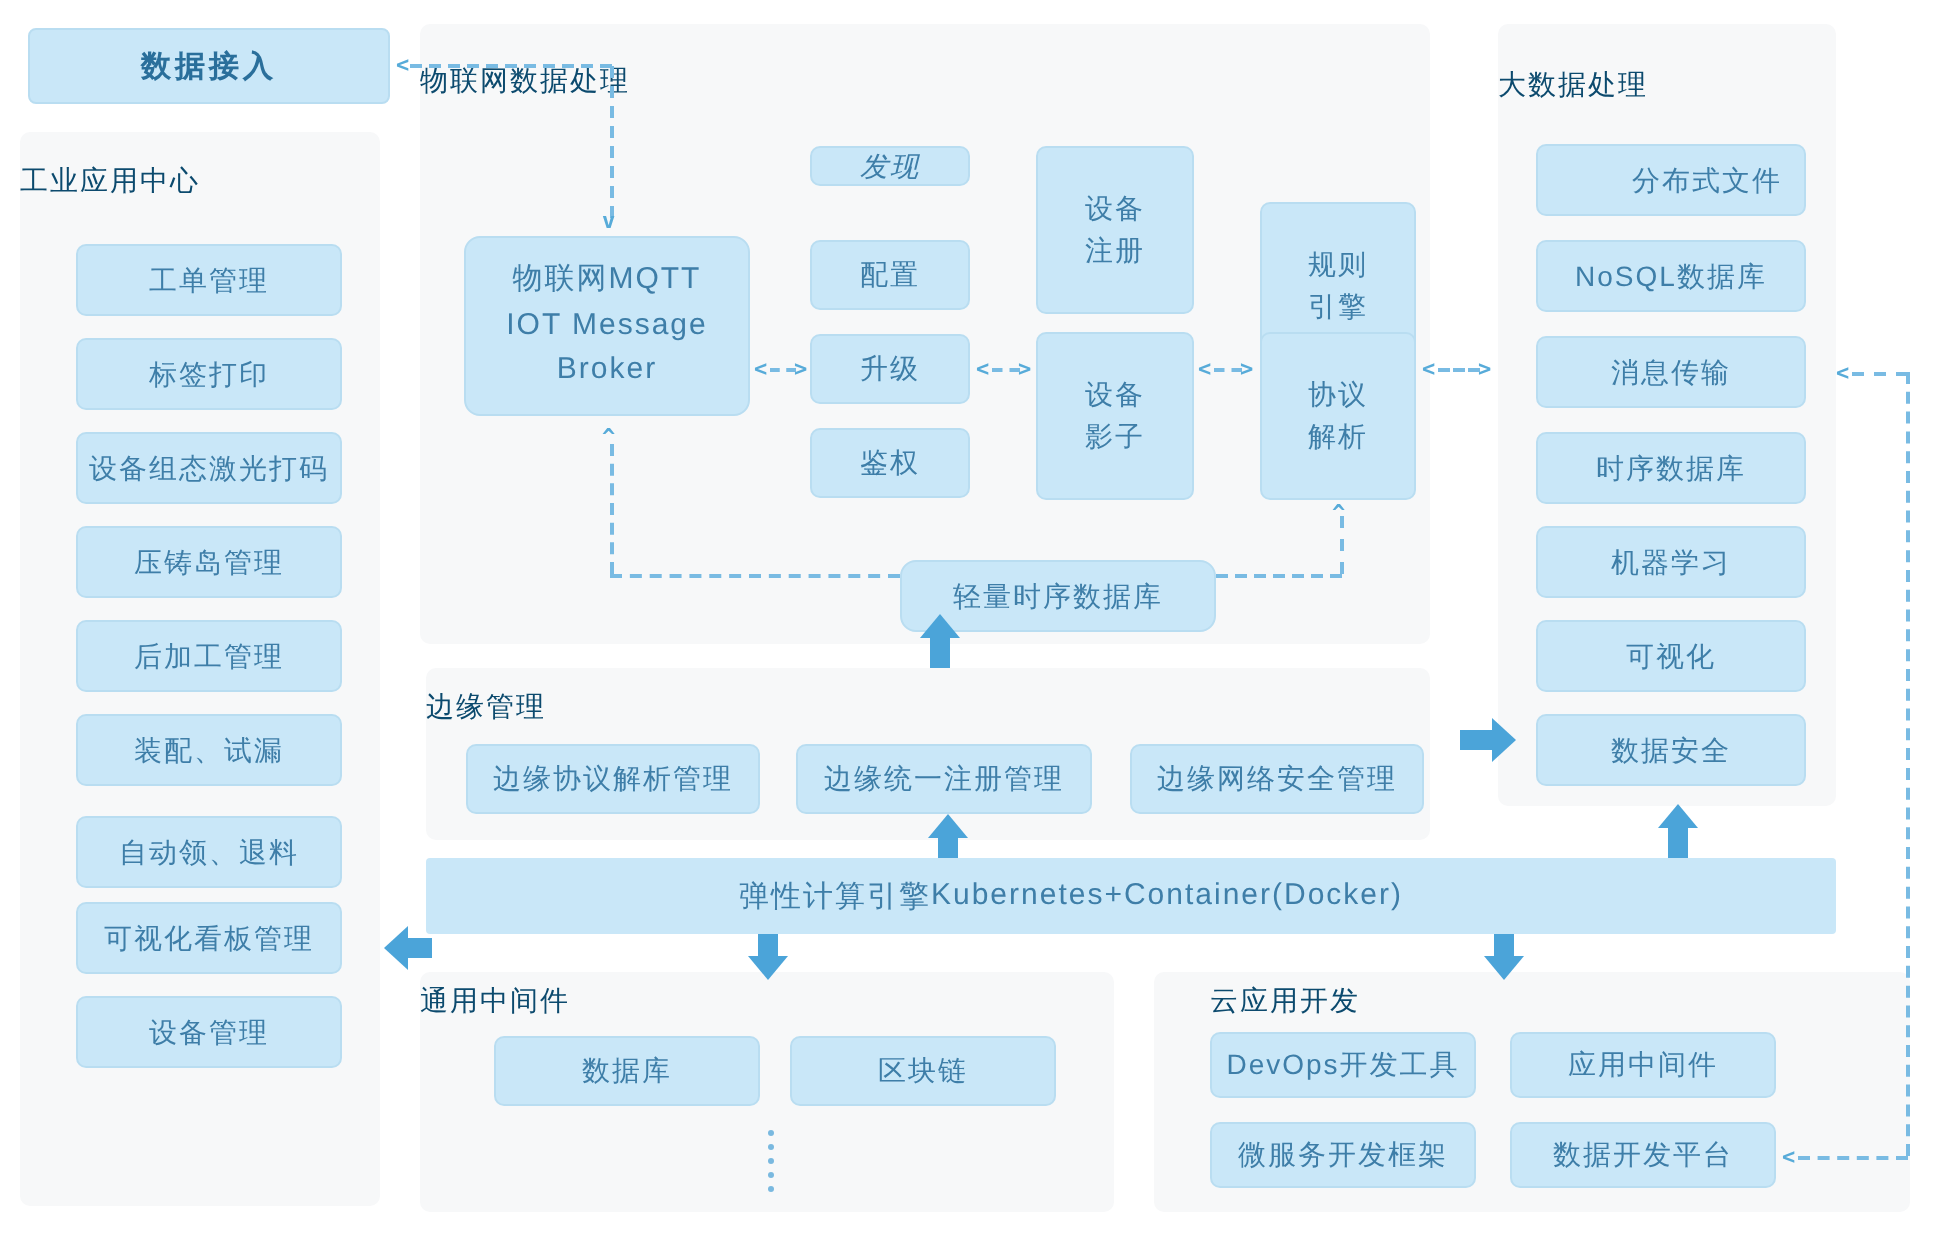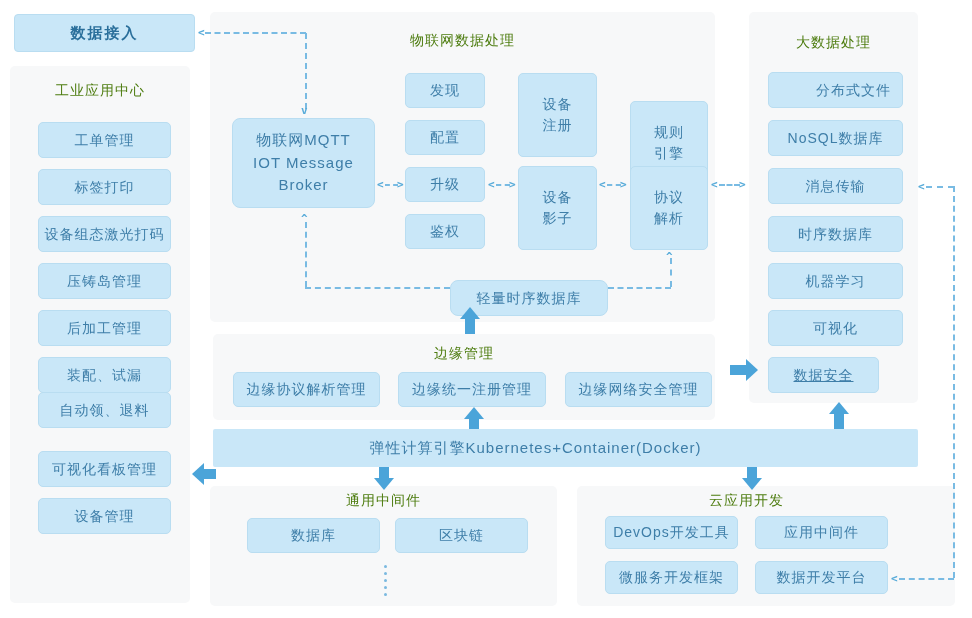--- a/index.html
+++ b/index.html
@@ -1,21 +1,21 @@
 <!DOCTYPE html>
 <html><head>
 <meta charset="utf-8">
 <style>
   html,body{margin:0;padding:0;background:#ffffff;}
   #canvas{
     position:relative;width:972px;height:618px;background:#ffffff;overflow:hidden;
     font-family:"Liberation Sans","DejaVu Sans",sans-serif;
   }
   .panel{position:absolute;background:#f7f8f9;border-radius:5px;}
-  .ptitle{position:absolute;color:#4d7c0f;font-size:14px;text-align:center;letter-spacing:1px;}
+  .ptitle{position:absolute;color:#0c4a6e;font-size:14px;text-align:left;letter-spacing:1px;}
   .box{
     position:absolute;background:#c9e7f8;border:1px solid #b9ddf1;border-radius:5px;
     color:#3e7ea8;font-size:14px;display:flex;align-items:center;justify-content:center;
     text-align:center;white-space:pre-line;line-height:1.5;box-sizing:border-box;letter-spacing:1px;
   }
   .bigbox{border-radius:8px;font-size:15px;}
   .accessbtn{
     position:absolute;background:#c9e7f8;border:1px solid #b9ddf1;border-radius:4px;
     color:#2a6f9b;font-size:15px;font-weight:bold;display:flex;align-items:center;
     justify-content:center;letter-spacing:2px;box-sizing:border-box;
@@ -48,30 +48,30 @@
   <div class="accessbtn" style="left:14px;top:14px;width:181px;height:38px;">数据接入</div>
 
   <div class="panel" style="left:10px;top:66px;width:180px;height:537px;"></div>
   <div class="ptitle" style="left:10px;top:82px;width:180px;">工业应用中心</div>
   <div class="box" style="left:38px;top:122px;width:133px;height:36px;">工单管理</div>
   <div class="box" style="left:38px;top:169px;width:133px;height:36px;">标签打印</div>
   <div class="box" style="left:38px;top:216px;width:133px;height:36px;">设备组态激光打码</div>
   <div class="box" style="left:38px;top:263px;width:133px;height:36px;">压铸岛管理</div>
   <div class="box" style="left:38px;top:310px;width:133px;height:36px;">后加工管理</div>
   <div class="box" style="left:38px;top:357px;width:133px;height:36px;">装配、试漏</div>
-  <div class="box" style="left:38px;top:392px;width:133px;height:36px;">自动领、退料</div>
+  <div class="box" style="left:38px;top:408px;width:133px;height:36px;">自动领、退料</div>
   <div class="box" style="left:38px;top:451px;width:133px;height:36px;">可视化看板管理</div>
   <div class="box" style="left:38px;top:498px;width:133px;height:36px;">设备管理</div>
 
   <div class="panel" style="left:210px;top:12px;width:505px;height:310px;"></div>
   <div class="ptitle" style="left:210px;top:32px;width:505px;">物联网数据处理</div>
   <div class="box bigbox" style="left:232px;top:118px;width:143px;height:90px;">物联网MQTT
 IOT Message
 Broker</div>
-  <div class="box" style="left:405px;top:73px;width:80px;height:35px;">发现</div>
+  <div class="box" style="left:405px;top:73px;width:80px;height:20px;font-style:italic;">发现</div>
   <div class="box" style="left:405px;top:120px;width:80px;height:35px;">配置</div>
   <div class="box" style="left:405px;top:167px;width:80px;height:35px;">升级</div>
   <div class="box" style="left:405px;top:214px;width:80px;height:35px;">鉴权</div>
   <div class="box" style="left:518px;top:73px;width:79px;height:84px;">设备
 注册</div>
   <div class="box" style="left:518px;top:166px;width:79px;height:84px;">设备
 影子</div>
   <div class="box" style="left:630px;top:89px;width:78px;height:84px;margin-top:12px;">规则
 引擎</div>
   <div class="box" style="left:630px;top:166px;width:78px;height:84px;">协议
@@ -79,21 +79,21 @@
   <div class="box bigbox" style="left:450px;top:280px;width:158px;height:36px;font-size:14px;">轻量时序数据库</div>
 
   <div class="panel" style="left:749px;top:12px;width:169px;height:391px;"></div>
   <div class="ptitle" style="left:749px;top:34px;width:169px;">大数据处理</div>
   <div class="box" style="left:768px;top:72px;width:135px;height:36px;padding-left:36px;">分布式文件</div>
   <div class="box" style="left:768px;top:120px;width:135px;height:36px;">NoSQL数据库</div>
   <div class="box" style="left:768px;top:168px;width:135px;height:36px;">消息传输</div>
   <div class="box" style="left:768px;top:216px;width:135px;height:36px;">时序数据库</div>
   <div class="box" style="left:768px;top:263px;width:135px;height:36px;">机器学习</div>
   <div class="box" style="left:768px;top:310px;width:135px;height:36px;">可视化</div>
-  <div class="box" style="left:768px;top:357px;width:111px;height:36px;text-decoration:underline;">数据安全</div>
+  <div class="box" style="left:768px;top:357px;width:135px;height:36px;">数据安全</div>
 
   <div class="panel" style="left:213px;top:334px;width:502px;height:86px;"></div>
   <div class="ptitle" style="left:213px;top:345px;width:502px;">边缘管理</div>
   <div class="box" style="left:233px;top:372px;width:147px;height:35px;">边缘协议解析管理</div>
   <div class="box" style="left:398px;top:372px;width:148px;height:35px;">边缘统一注册管理</div>
   <div class="box" style="left:565px;top:372px;width:147px;height:35px;">边缘网络安全管理</div>
 
   <div class="bar" style="left:213px;top:429px;width:705px;height:38px;">
     <span class="shift">
       <span>弹性计算引擎</span>

